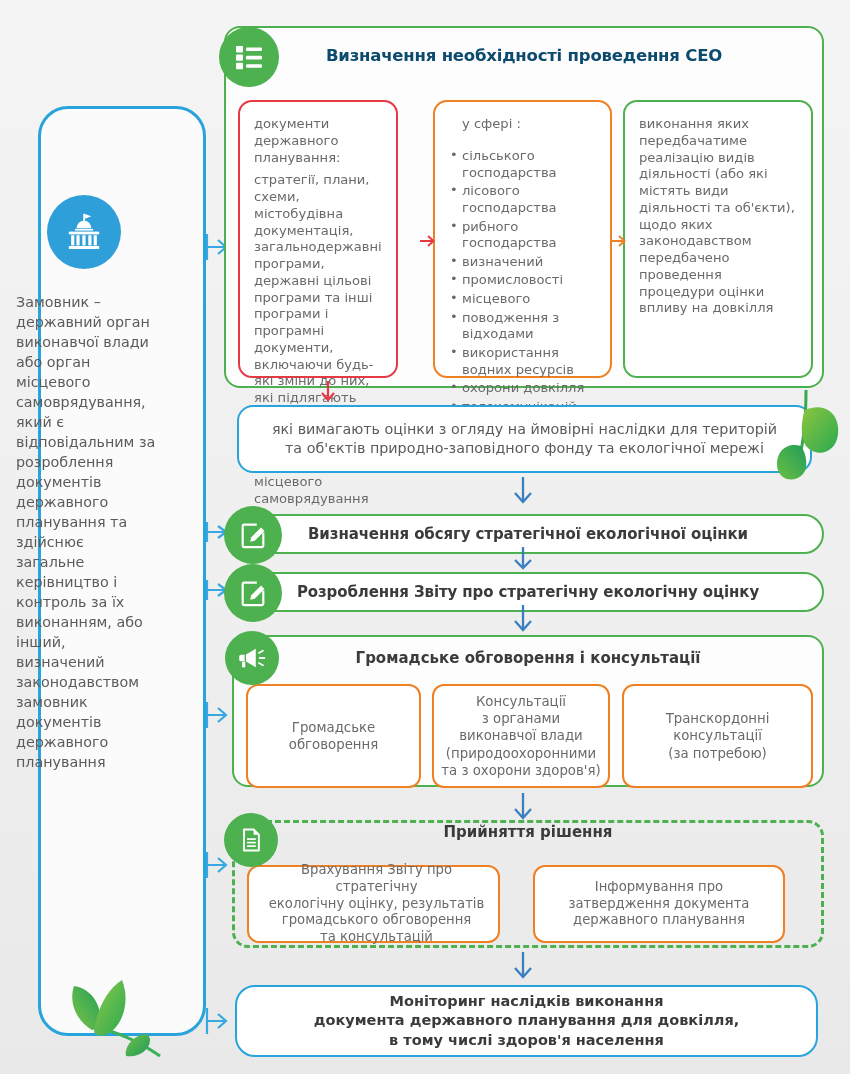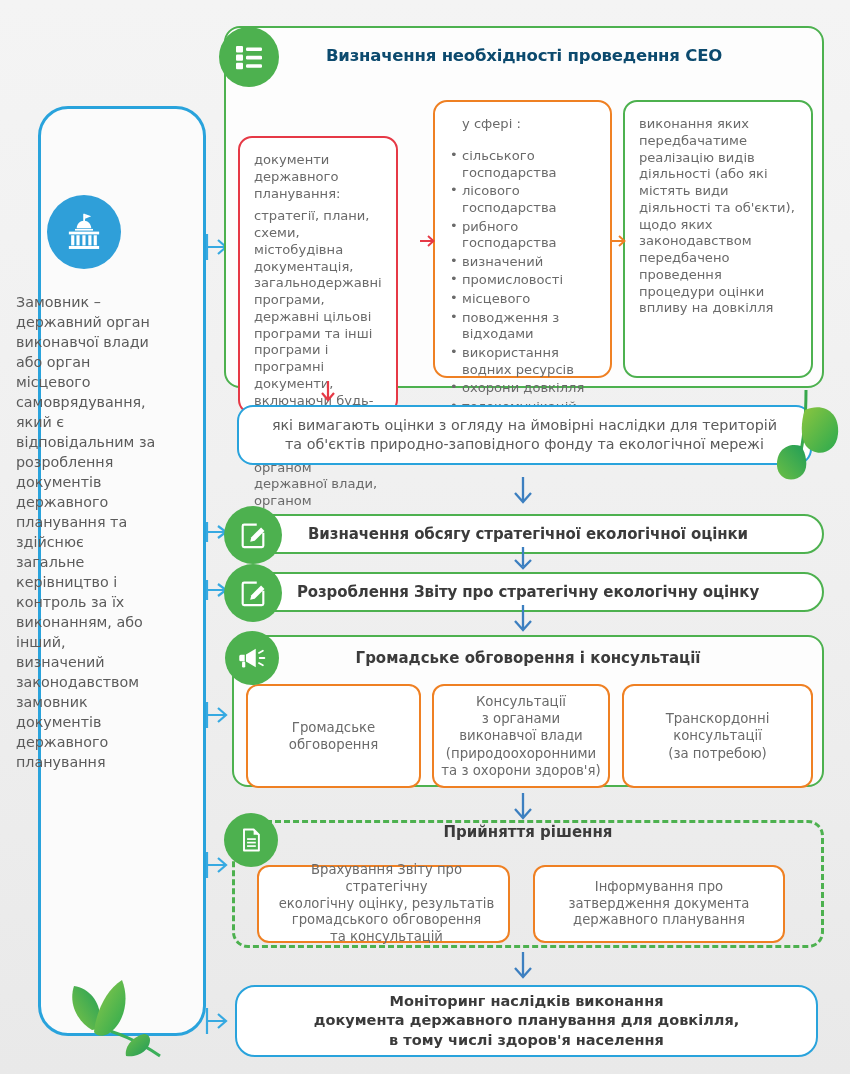--- a/index.html
+++ b/index.html
@@ -70,21 +70,21 @@
   }
   #badge1 { left: -7px; top: -1px; }
 
   .col-box {
     position: absolute;
     top: 72px;
     border-radius: 14px;
     background: #fff;
     padding: 14px 12px 10px 14px;
   }
-  #box-red   { left: 12px;  width: 160px; height: 278px; border: 2.2px solid #e63946; margin-top: 36px; }
+  #box-red   { left: 12px;  width: 160px; height: 278px; border: 2.2px solid #e63946; }
   #box-orng  { left: 207px; width: 179px; height: 278px; border: 2.2px solid #ef8023; }
   #box-green { left: 397px; width: 190px; height: 278px; border: 2.2px solid #4db14f; }
 
   .bodytext { font-size: 13.1px; line-height: 1.28; color: #6a6a6a; white-space: pre-line; }
   .heading-line { margin-bottom: 6px; }
 
   ul.bullets { list-style: none; margin-top: 17px; }
   ul.bullets li {
     position: relative; padding-left: 13px;
     font-size: 13.1px; line-height: 1.27; color: #6a6a6a;
@@ -100,21 +100,21 @@
   #ma1 { left: 193px; color: #e63946; }
   #ma2 { left: 384px; color: #ef8023; }
 
   
   #downarrow-red { position: absolute; left: 92px; top: 352px; width: 20px; height: 22px; color: #e63946; }
 
   
   #sec2 {
     position: absolute;
     left: 237px; top: 405px;
-    width: 575px; height: 60px;
+    width: 575px; height: 68px;
     border: 2.5px solid #29a3dc;
     border-radius: 16px;
     background: #fff;
     display: flex; align-items: center; justify-content: center;
     text-align: center;
     padding: 0 22px;
   }
   #sec2 .t { font-size: 14.3px; line-height: 1.30; color: #5b5b5b; white-space: pre-line; }
 
   
@@ -160,21 +160,21 @@
     position: absolute; left: 0; top: 0; width: 100%; text-align: center;
     font-size: 15px; font-weight: bold; color: #3b3b3b;
   }
   .dec-sub {
     position: absolute; top: 42px; height: 78px;
     border: 2.2px solid #ef8023; border-radius: 12px; background: #fff;
     display: flex; align-items: center; justify-content: center; text-align: center;
     padding: 4px 8px;
   }
   .dec-sub .t { font-size: 13.2px; line-height: 1.28; color: #6a6a6a; white-space: pre-line; }
-  #ds1 { left: 22px;  width: 253px; padding-left: 14px; }
+  #ds1 { left: 12px;  width: 253px; padding-left: 14px; }
   #ds2 { left: 298px; width: 252px; }
 
   
   #sec5 {
     position: absolute; left: 235px; top: 985px;
     width: 583px; height: 72px;
     border: 2.5px solid #29a3dc; border-radius: 20px; background: #fff;
     display: flex; align-items: center; justify-content: center; text-align: center;
   }
   #sec5 .t { font-size: 14.5px; font-weight: bold; line-height: 1.34; color: #3b3b3b; white-space: pre-line; }

